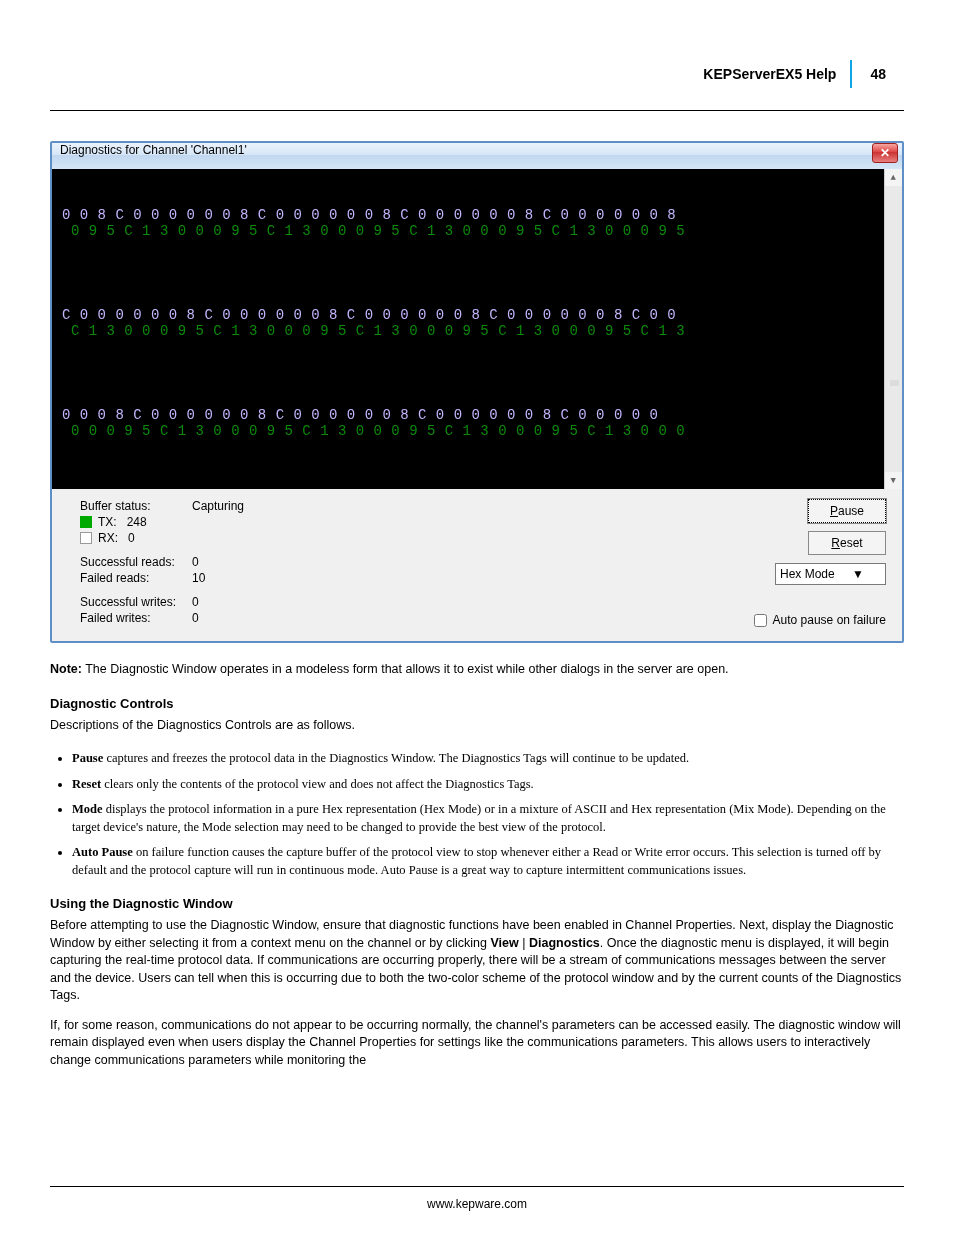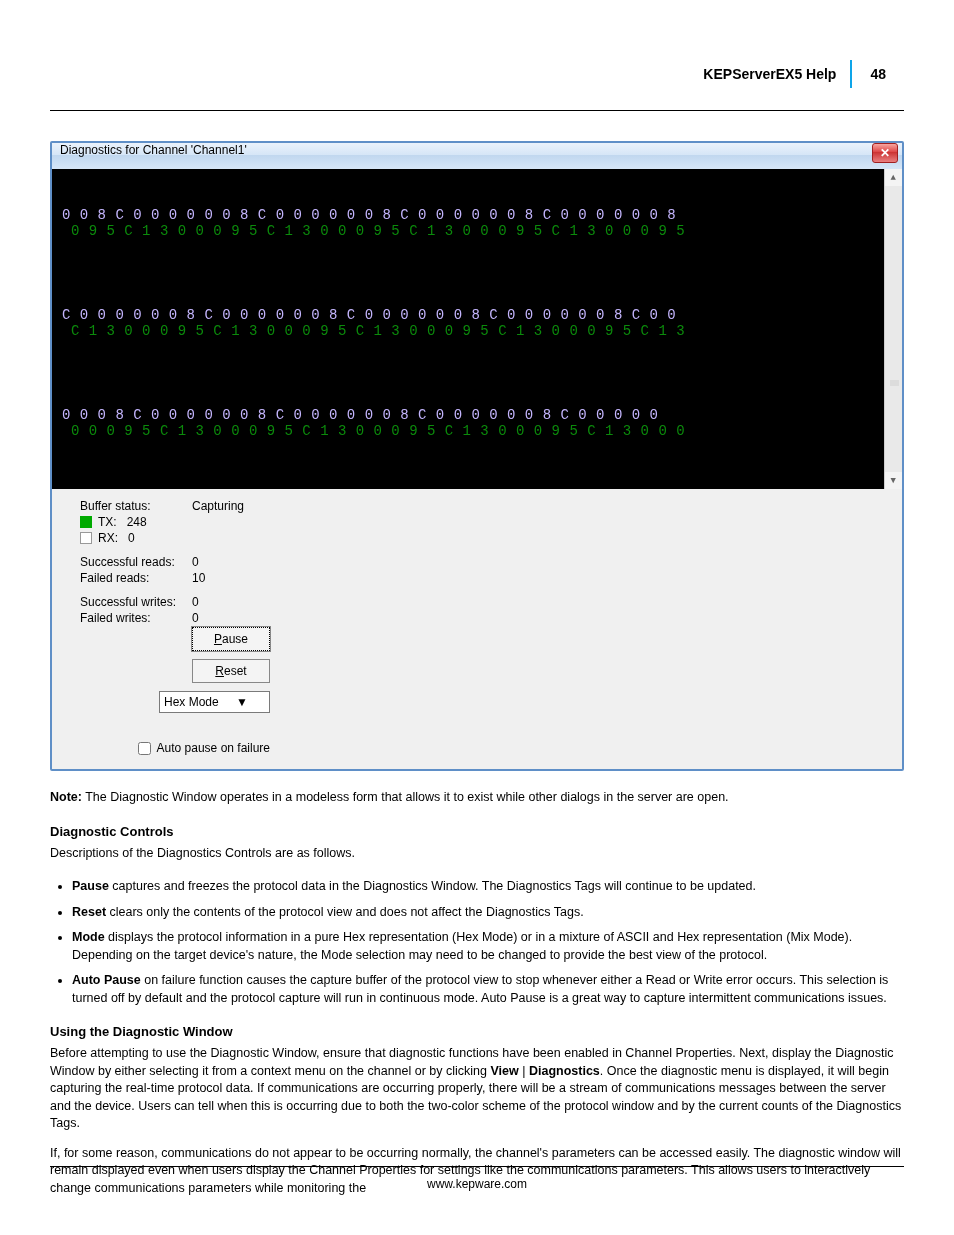--- a/index.html
+++ b/index.html
@@ -14,41 +14,41 @@
   .closebtn{width:24px;height:18px;background:linear-gradient(#f7a6a0,#d44 45%,#c33 46%,#e98080);border:1px solid #a02020;border-radius:3px;display:flex;align-items:center;justify-content:center;color:#fff;font-weight:bold;font-size:10px;font-family:Arial,sans-serif;}
   .console{background:#000;color:#0b8a0b;font-family:"Courier New",monospace;font-size:14px;line-height:16px;letter-spacing:0.5px;position:relative;padding:6px 0;height:320px;box-sizing:border-box;overflow:hidden;}
   .console .lines{padding:0 10px;white-space:pre;}
   .console .group{margin-bottom:36px;}
   .bright{color:#c4b5fd;}
   .scrollbar{position:absolute;right:0;top:0;bottom:0;width:17px;background:#e9e9e9;border-left:1px solid #cfcfcf;}
   .sarrow{height:17px;background:#f4f4f4;display:flex;align-items:center;justify-content:center;color:#666;font-size:9px;}
   .strack{position:absolute;top:17px;bottom:17px;left:0;right:0;background:#e9e9e9;}
   .strack .mark{position:absolute;right:3px;width:9px;height:6px;background:#dcdcdc;}
   .sarrow.bottom{position:absolute;bottom:0;left:0;right:0;}
-  .status-area{padding:10px 16px 14px 28px;background:#f0f0f0;display:flex;font-size:12px;flex-direction:column;}
+  .status-area{padding:10px 16px 14px 28px;background:#f0f0f0;display:flex;font-size:12px;}
   .status-left{flex:1;}
   .status-left .row{display:flex;gap:10px;margin-bottom:2px;}
   .status-left .lbl{min-width:102px;}
   .txsq{display:inline-block;width:12px;height:12px;background:#0a0;margin-right:6px;vertical-align:-2px;}
   .rxsq{display:inline-block;width:12px;height:12px;background:#fff;border:1px solid #999;margin-right:6px;vertical-align:-2px;box-sizing:border-box;}
   .status-right{width:190px;display:flex;flex-direction:column;align-items:flex-end;gap:8px;}
   .btn{width:76px;height:22px;background:#f4f4f4;border:1px solid #888;font-size:12px;font-family:Tahoma,sans-serif;display:flex;align-items:center;justify-content:center;}
   .btn.focused{border:1px dotted #000;outline:1px solid #888;}
   .drop{width:85px;height:20px;border:1px solid #7a7a7a;background:#fff;display:flex;align-items:center;justify-content:space-between;padding:0 20px 0 4px;font-size:12px;}
   .drop .arrow{width:14px;text-align:center;color:#000;}
   .chk{display:flex;align-items:center;gap:6px;margin-top:20px;padding-left:32px;}
   .chk input{width:13px;height:13px;margin:0;}
   .und{text-decoration:underline;}
   .body-text{font-size:12.5px;line-height:1.4;margin-top:18px;}
   .body-text p{margin:0 0 12px 0;}
   .body-text b{font-weight:bold;}
   .sec-head{font-weight:bold;font-size:13px;margin:16px 0 4px 0;}
-  ul.bul{margin:16px 0 10px 22px;padding:0;}
+  ul.bul{margin:16px 0 10px 22px;padding:0;font-family:Liberation Serif, serif;}
   ul.bul li{margin-bottom:8px;font-size:12.5px;line-height:1.4;}
-  .footer{position:absolute;bottom:44px;left:0;right:0;text-align:center;font-size:12px;}
+  .footer{position:absolute;bottom:24px;left:0;right:0;text-align:center;font-size:12px;}
   .footer-rule{border:none;border-top:1px solid #000;margin:0 50px 10px 50px;}
 </style>
 </head>
 <body>
 
 <div class="page">
   <div class="header">
     <div class="header-title">KEPServerEX5 Help</div>
     <div class="header-page">48</div>
   </div>

